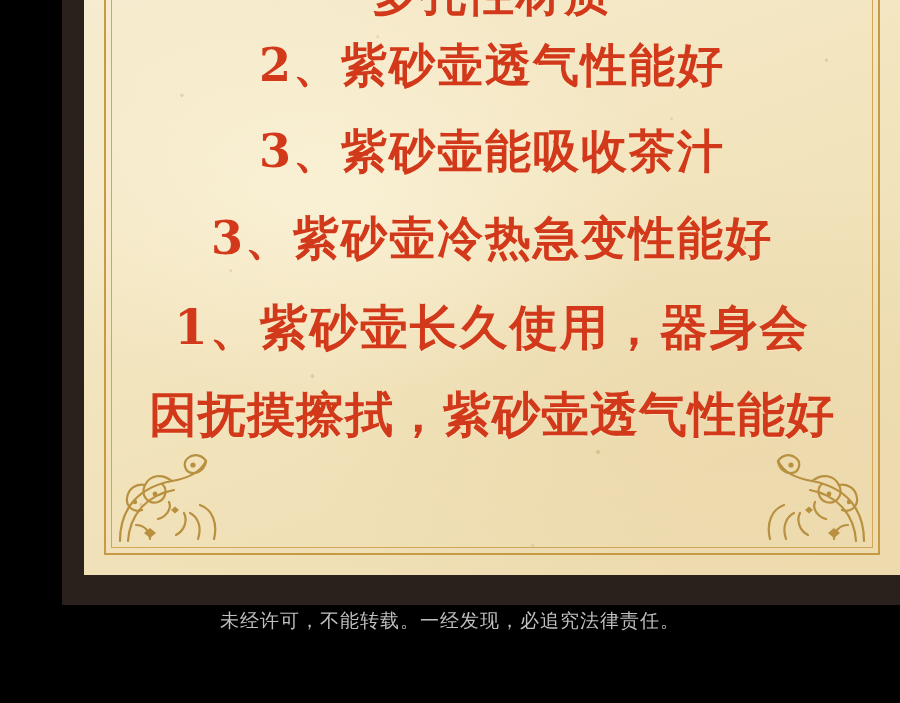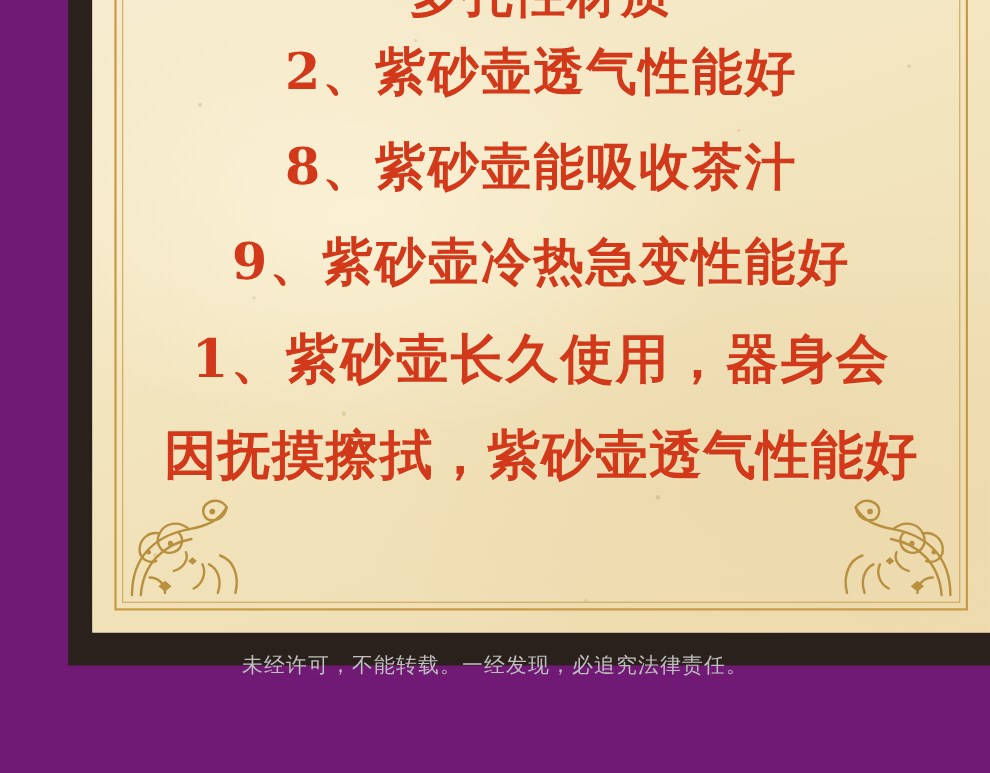--- a/index.html
+++ b/index.html
@@ -11,21 +11,21 @@
     width: 900px;
     height: 703px;
     overflow: hidden;
     font-family: "Liberation Sans", sans-serif;
   }
 
   #page {
     position: relative;
     width: 900px;
     height: 703px;
-    background: #701a75;
+    background: #000000;
   }
 
   
   .card-outer {
     position: absolute;
     left: 62px;
     top: -10px;
     width: 838px;
     height: 615px;
     background: #2a211c;
@@ -111,21 +111,21 @@
     pointer-events: none;
   }
   .corner.bl { left: 30px; bottom: 28px; }
   .corner.br { right: 30px; bottom: 28px; transform: scaleX(-1); }
 
   
   .footer {
     position: absolute;
     left: 0;
     right: 0;
-    top: 592px;
+    top: 608px;
     text-align: center;
     color: #bfbfbf;
     font-size: 19px;
     letter-spacing: 1px;
     font-family: "DejaVu Sans", "Liberation Sans", sans-serif;
   }
 </style>
 </head>
 <body>
 
@@ -134,22 +134,22 @@
   <div class="card-outer"></div>
 
   <div class="parchment">
 
     <div class="frame-outer"></div>
     <div class="frame-inner"></div>
 
     <div class="lines">
       <div class="line l0">多孔性材质</div>
       <div class="line l1">2、紫砂壶透气性能好</div>
-      <div class="line l2">8、紫砂壶能吸收茶汁</div>
-      <div class="line l3">9、紫砂壶冷热急变性能好</div>
+      <div class="line l2">3、紫砂壶能吸收茶汁</div>
+      <div class="line l3">3、紫砂壶冷热急变性能好</div>
       <div class="line l4">1、紫砂壶长久使用，器身会</div>
       <div class="line l5">因抚摸擦拭，紫砂壶透气性能好</div>
     </div>
 
     <div class="corner bl">
       <svg viewBox="0 0 120 100" width="120" height="100" aria-hidden="true">
         <g fill="none" stroke="#b8903f" stroke-width="2.2" stroke-linecap="round">
           <path d="M6 94 C6 60 26 40 58 34 C74 31 86 26 92 14"></path>
           <path d="M14 94 C16 66 34 48 60 43"></path>
           <path d="M92 14 C88 8 80 6 74 11 C68 16 71 26 79 26 C86 26 91 21 92 14Z"></path>

